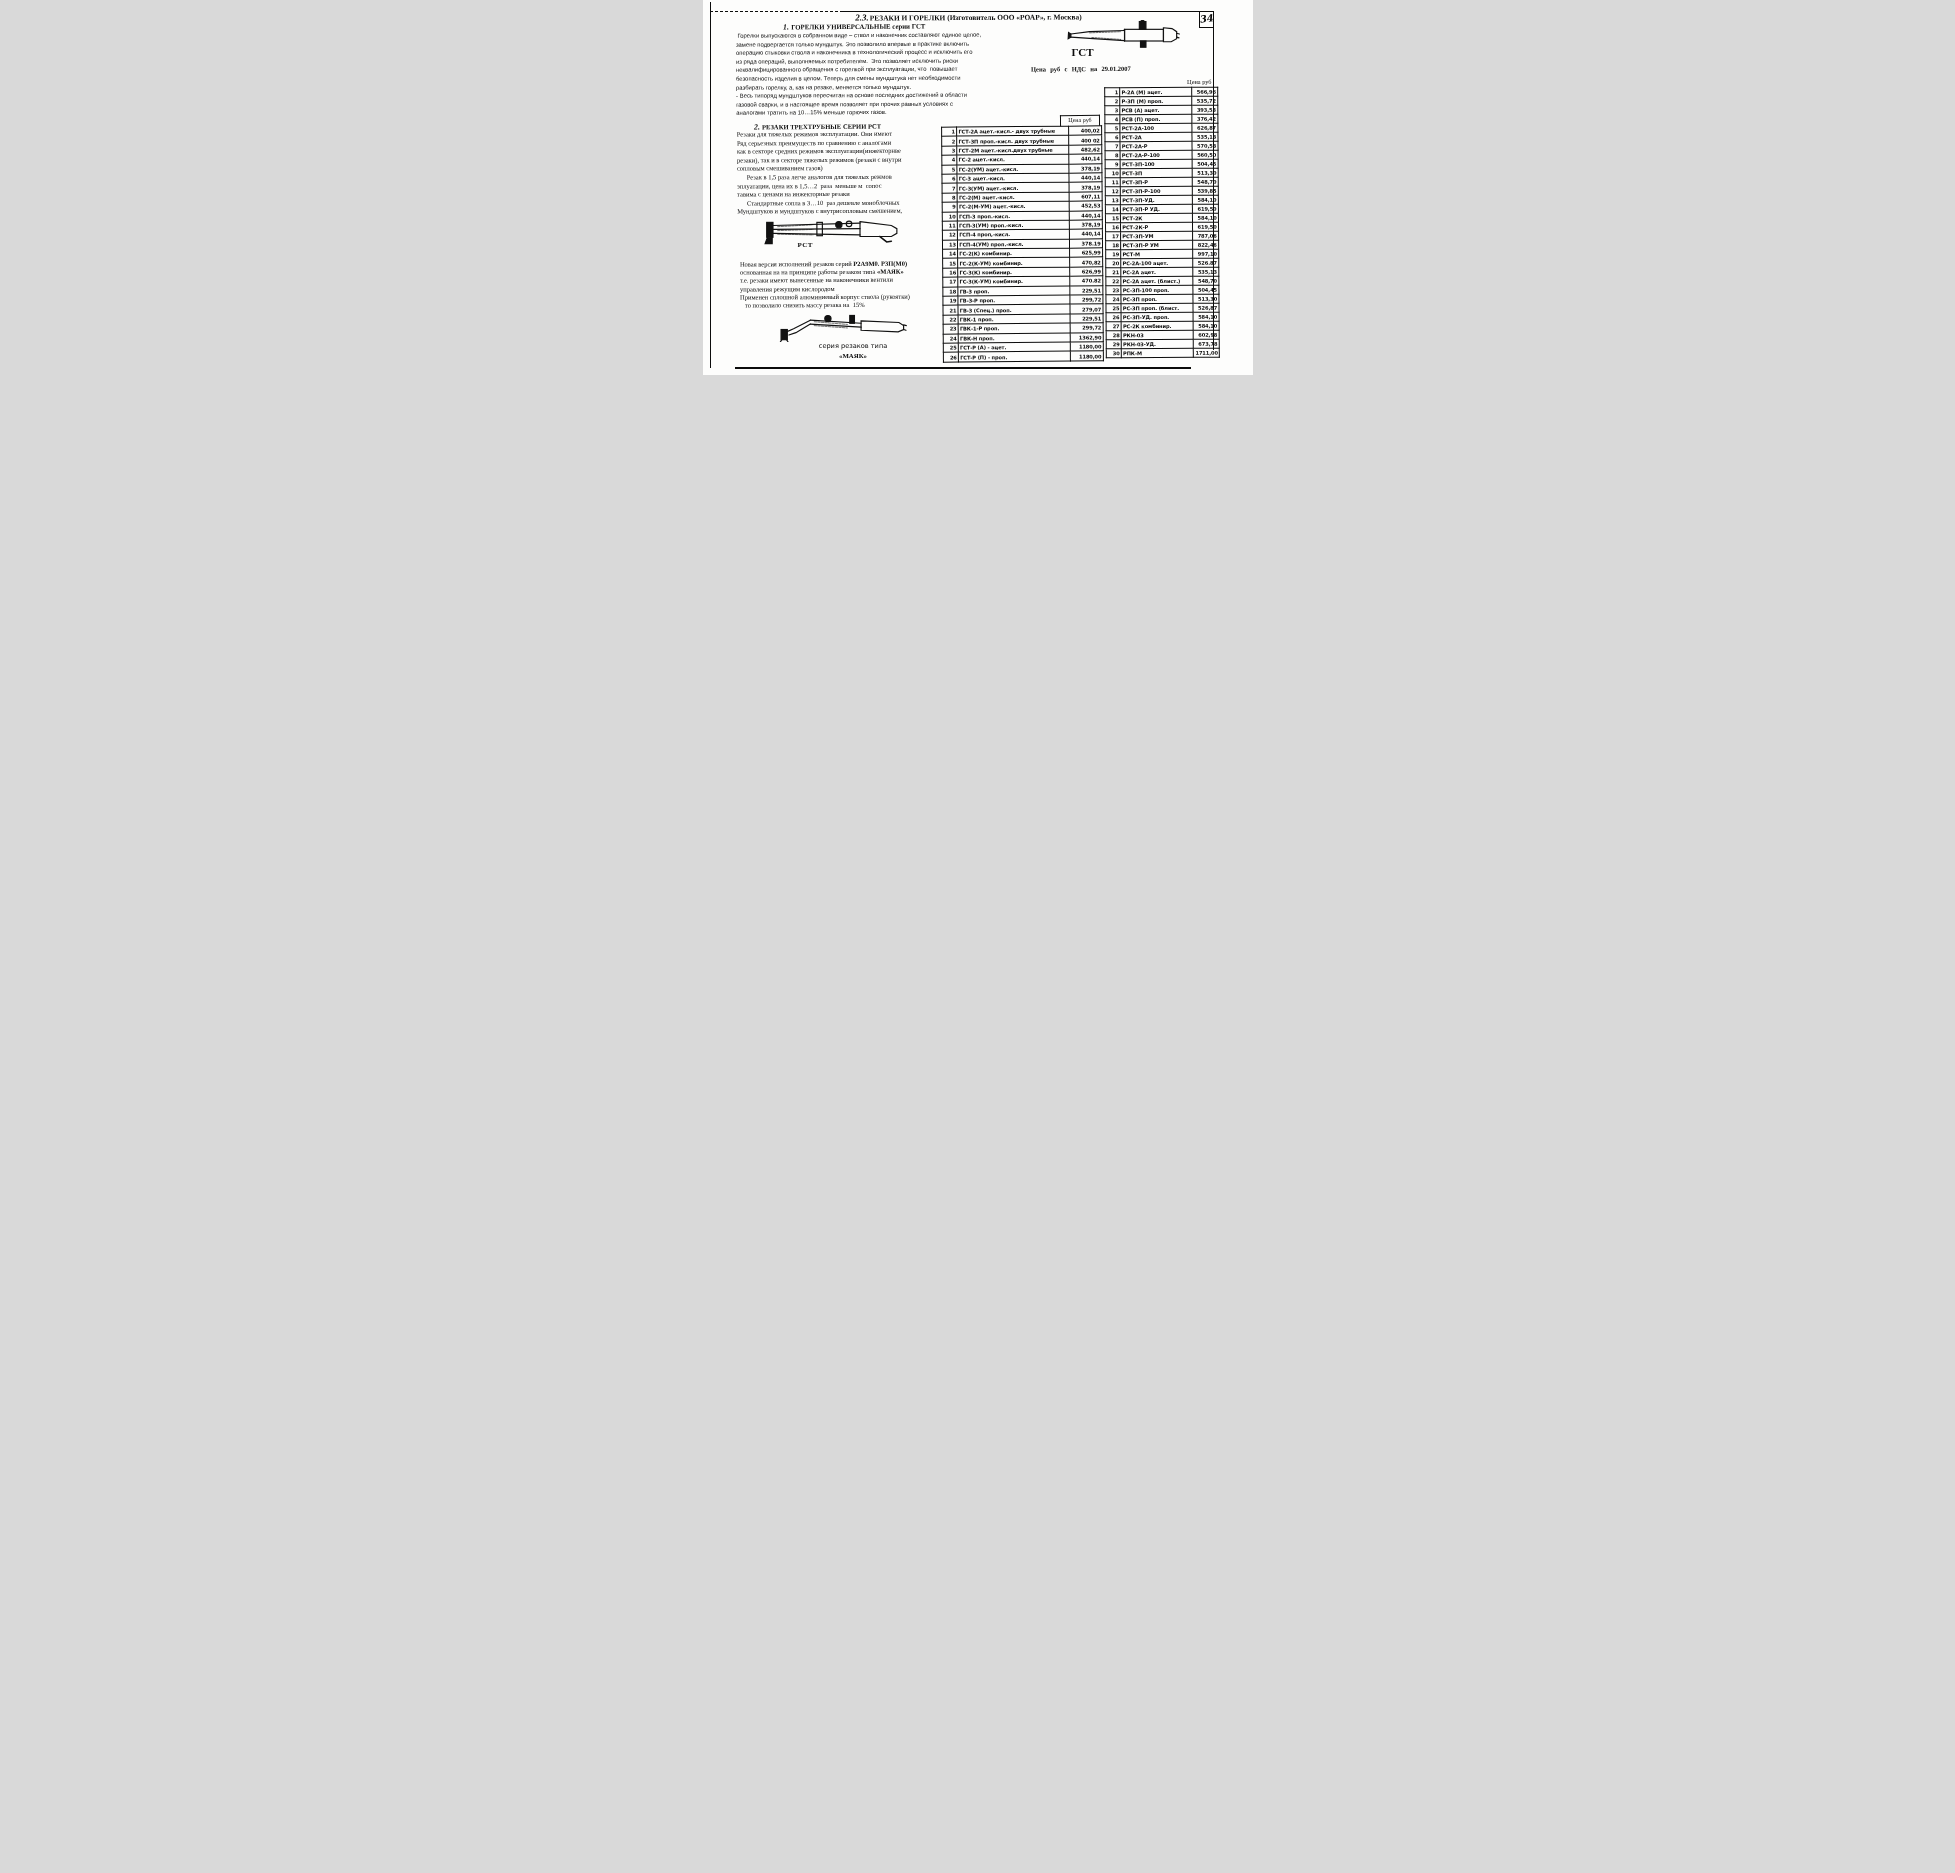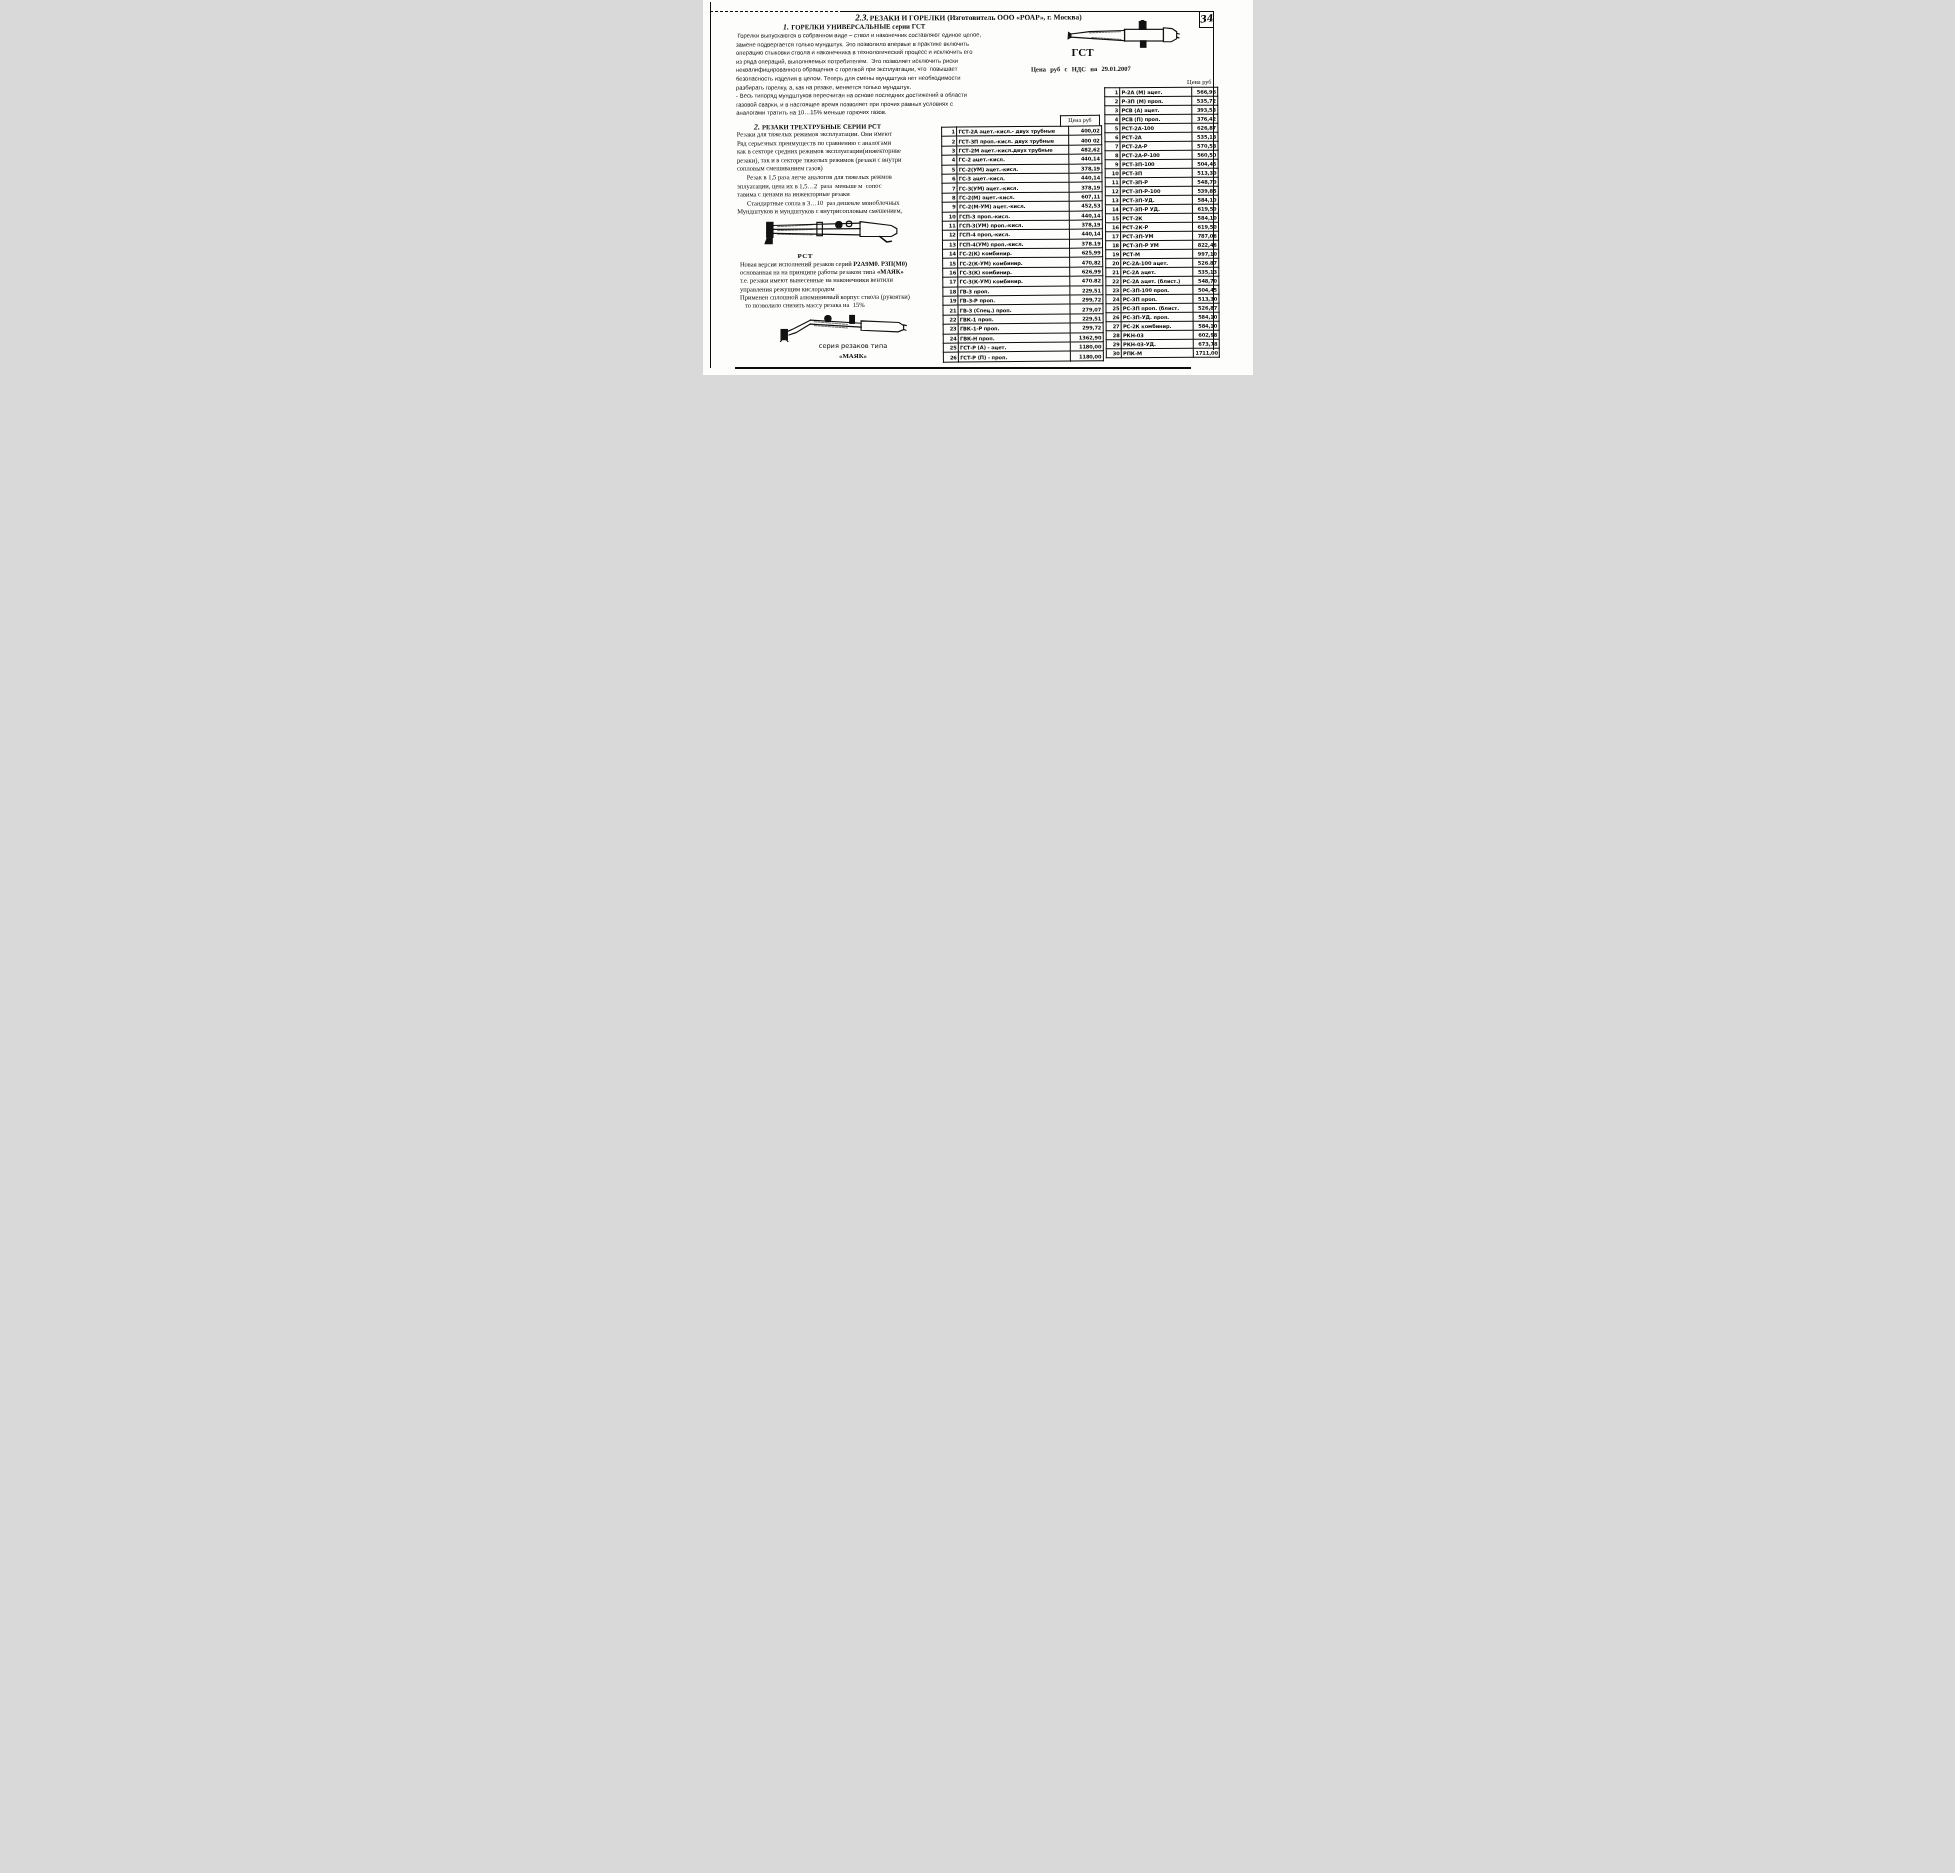--- a/index.html
+++ b/index.html
@@ -25,21 +25,21 @@
        font-family:"Liberation Sans",sans-serif;font-size:5.9px;line-height:8.6px;
        white-space:pre-wrap;transform:rotate(-0.25deg);}
   .s2head{position:absolute;top:122px;left:51px;font-weight:bold;font-size:6.6px;
        white-space:nowrap;transform:rotate(-0.4deg);}
   .s2head .no{font-size:7.8px;font-style:italic;margin-right:2px;}
   .para2{position:absolute;top:130px;left:34px;width:213px;font-size:6.5px;
        line-height:8.6px;white-space:pre-wrap;transform:rotate(-0.25deg);}
   .para3{position:absolute;top:260px;left:37px;width:211px;font-size:6.5px;
        line-height:8.2px;white-space:pre-wrap;transform:rotate(-0.3deg);}
   .gst-label{position:absolute;top:46px;left:369px;font-weight:bold;font-size:11px;}
-  .rst-label{position:absolute;top:252px;left:95px;font-weight:bold;font-size:7px;letter-spacing:0.4px;}
+  .rst-label{position:absolute;top:241px;left:95px;font-weight:bold;font-size:7px;letter-spacing:0.4px;}
   .price-note{position:absolute;top:65px;left:328px;width:156px;font-weight:bold;
        font-size:6.5px;word-spacing:2.7px;white-space:nowrap;transform:rotate(-0.4deg);}
   .rt-caption{position:absolute;top:78px;left:467px;width:42px;text-align:right;
        font-size:6.3px;}
   .lt-caption-box{position:absolute;top:115px;left:357px;width:38px;height:10.2px;
        border:0.8px solid #0c0c0c;border-bottom:none;font-size:6px;text-align:center;
        line-height:9.8px;transform:rotate(-0.5deg);}
   .mayak-cap1{position:absolute;top:342px;left:90px;width:121px;text-align:center;
        font-family:"DejaVu Sans",sans-serif;font-weight:normal;font-size:6.6px;}
   .mayak-cap2{position:absolute;top:352px;left:90px;width:121px;text-align:center;

